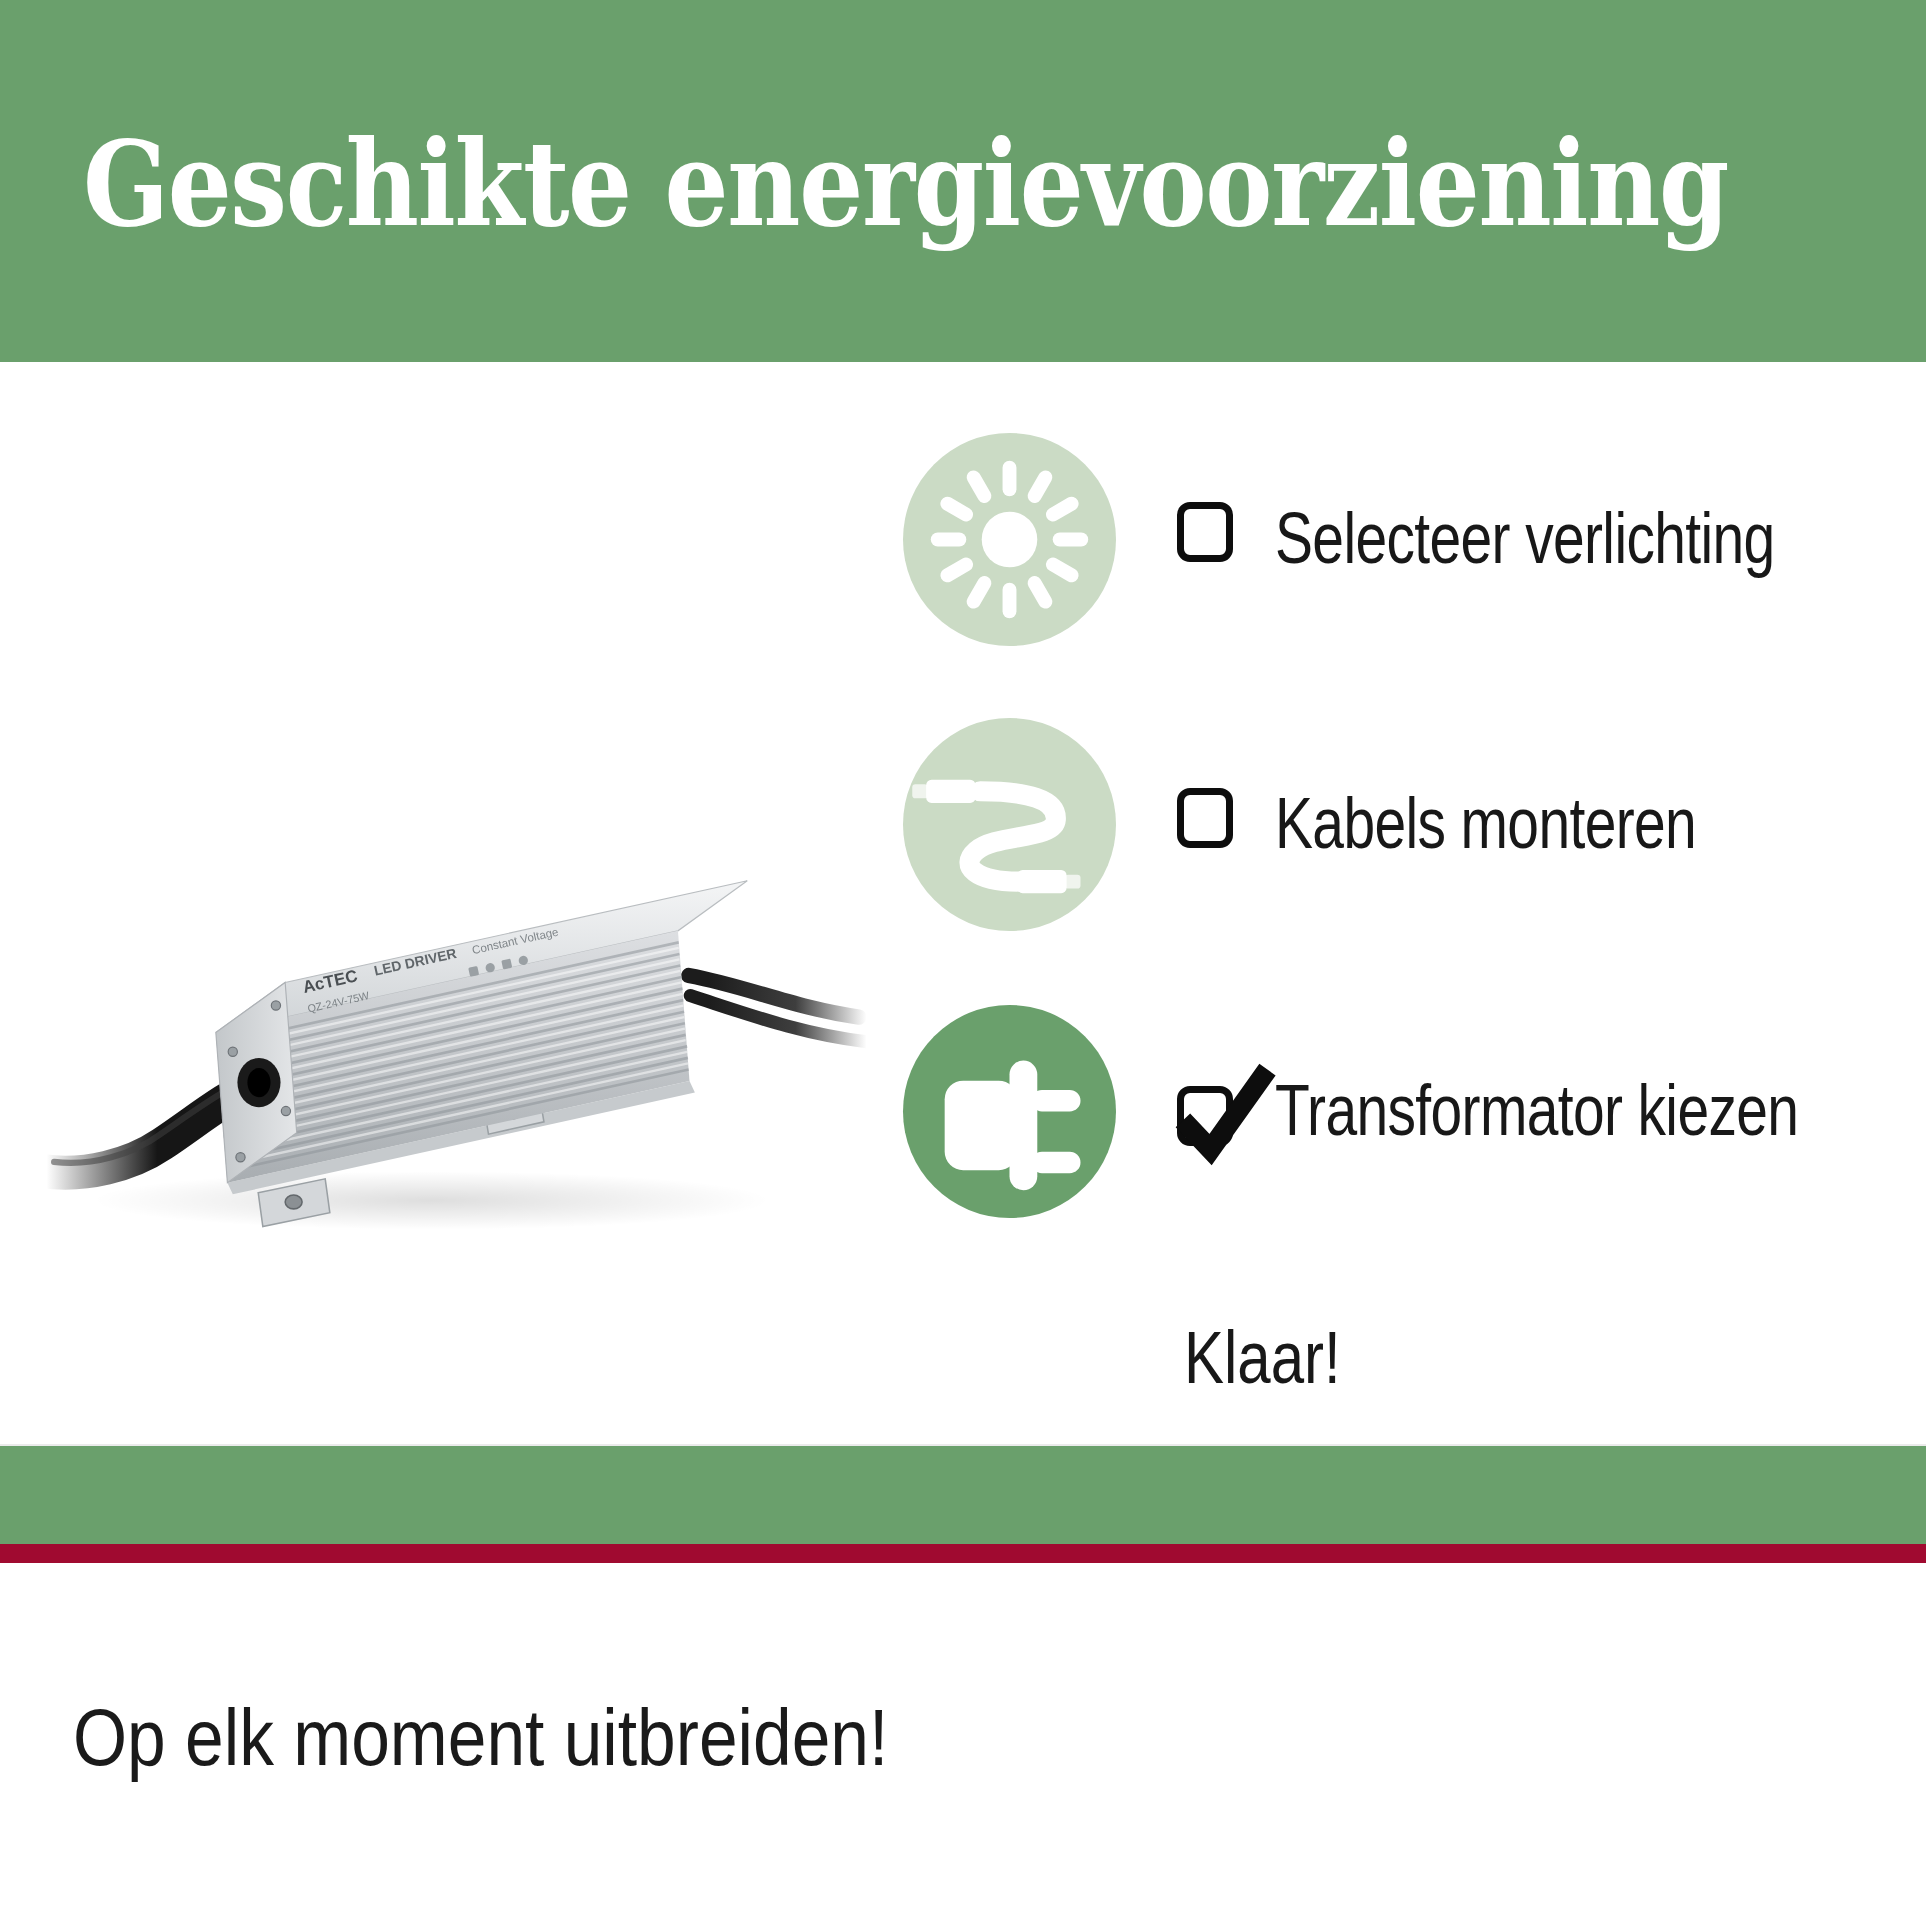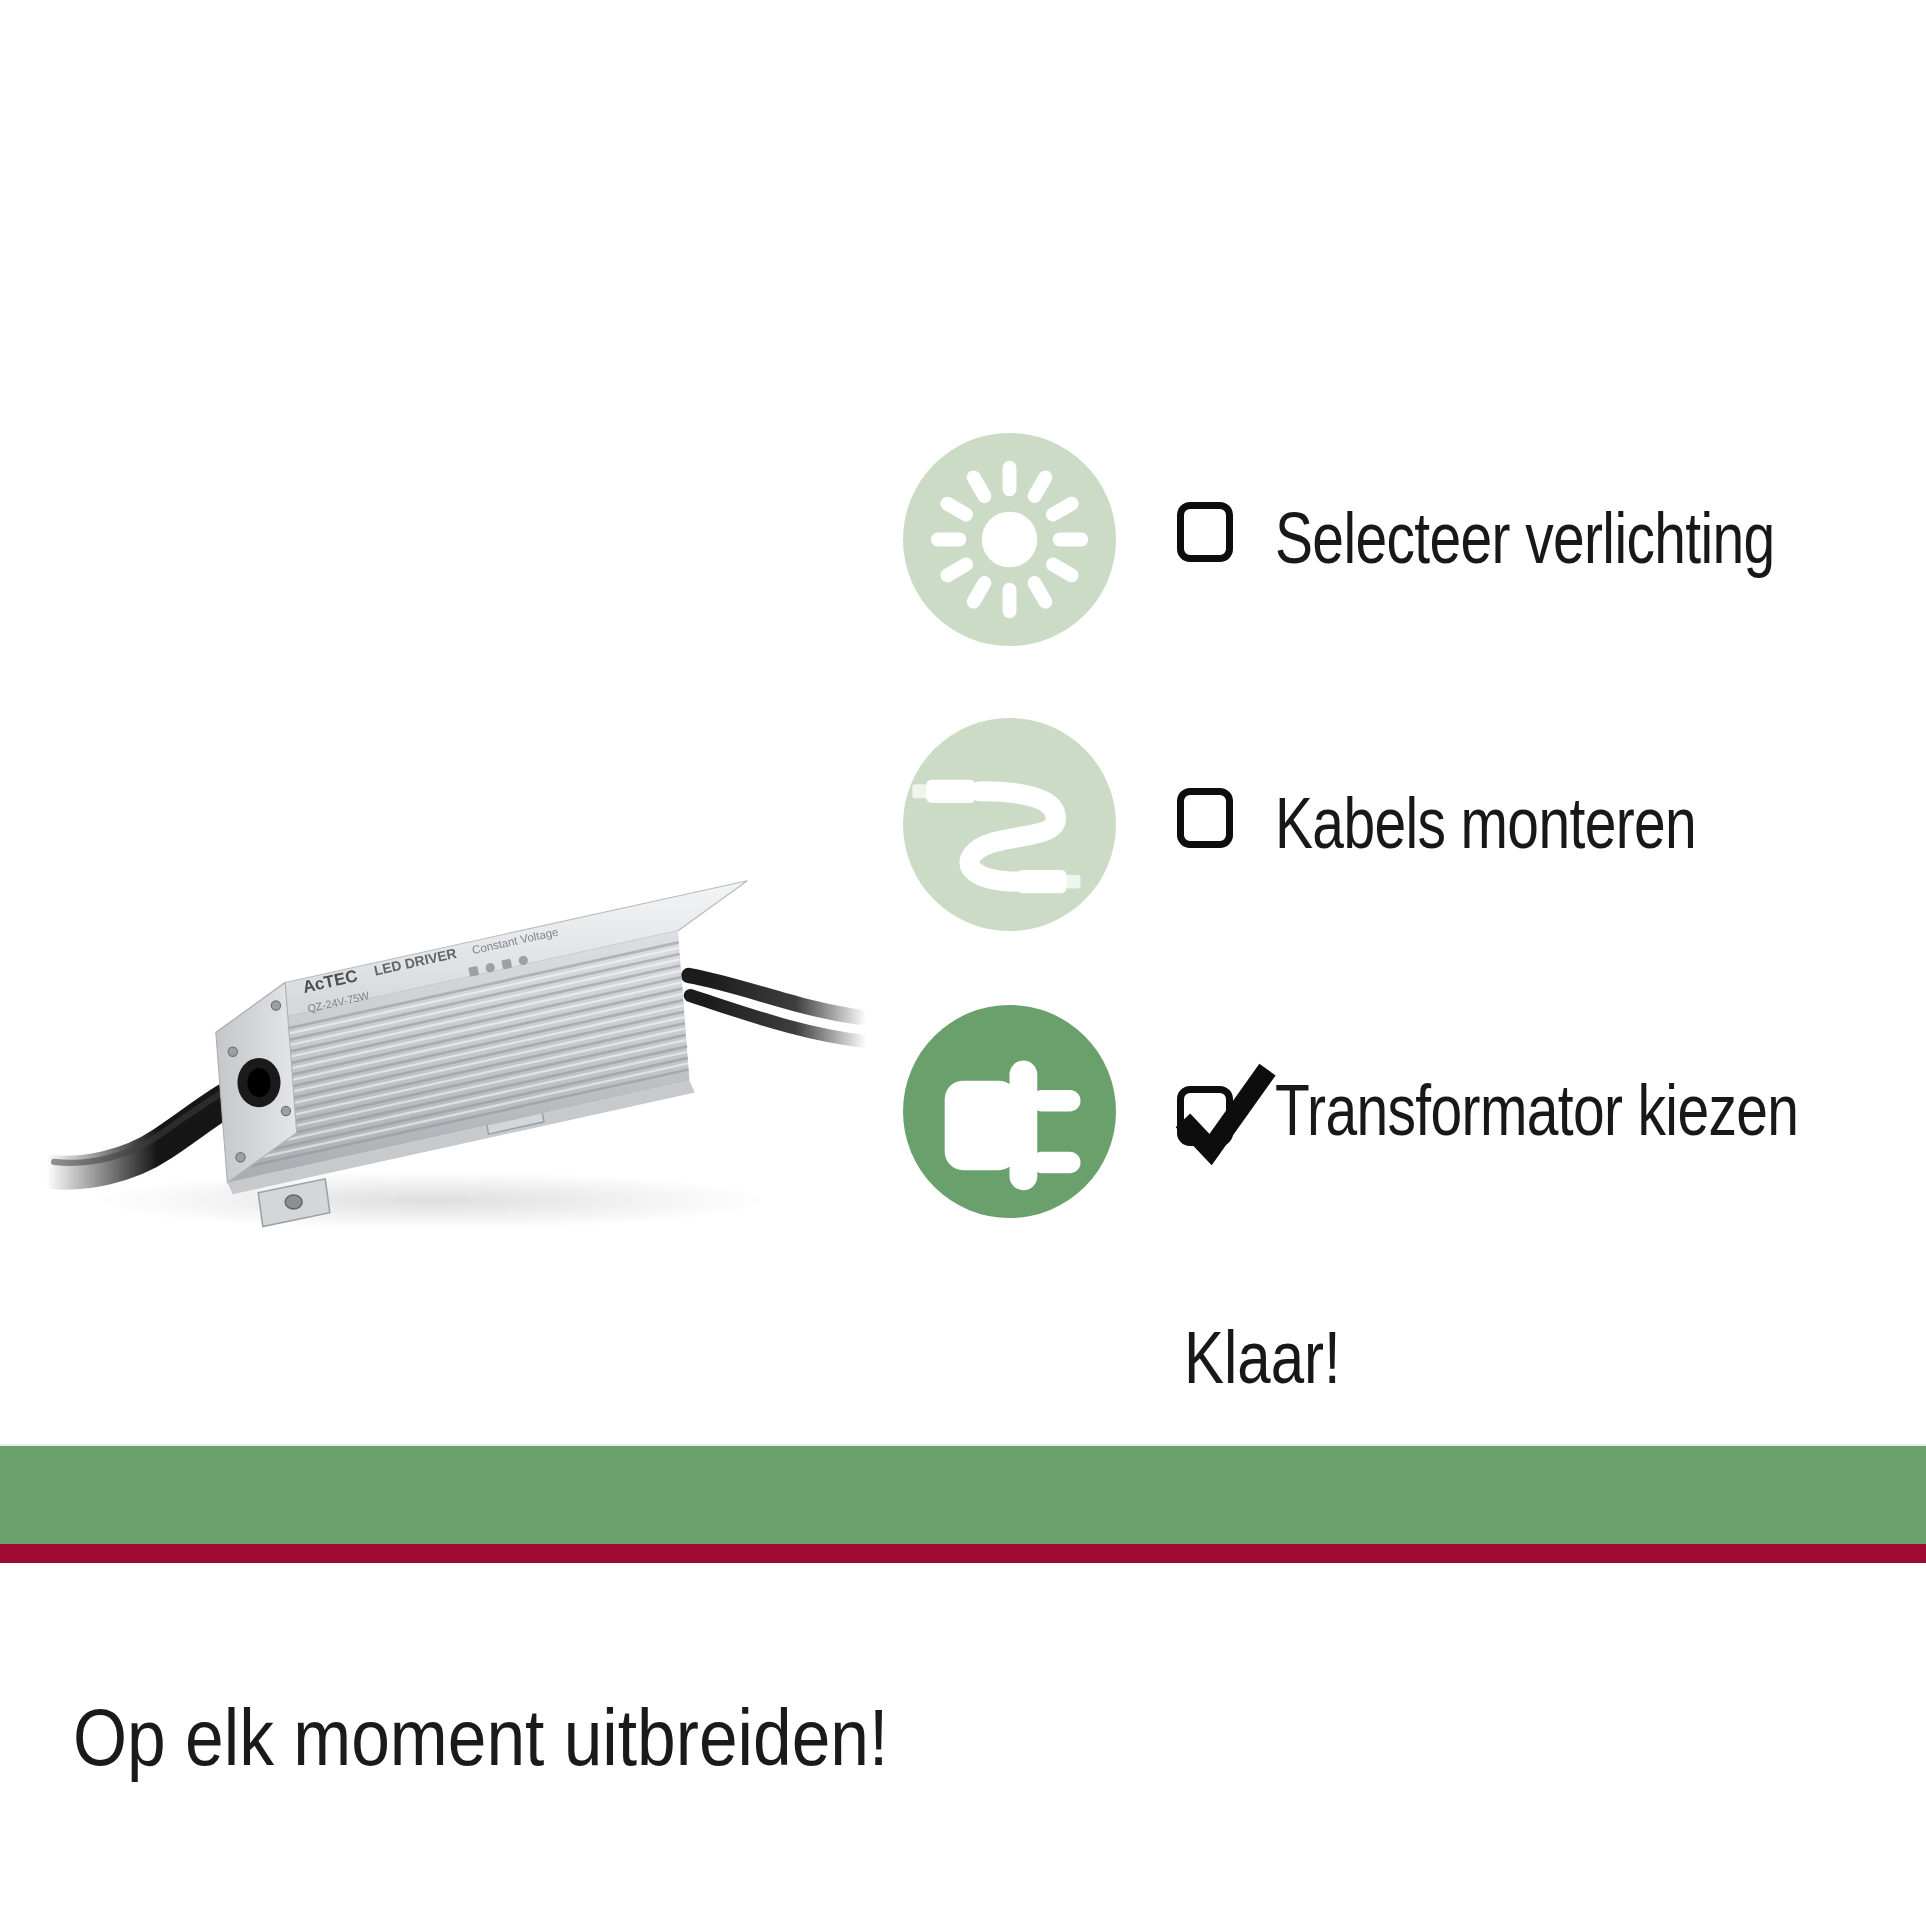--- a/index.html
+++ b/index.html
@@ -31,20 +31,23 @@
   .tagline{position:absolute;left:73px;top:1698px;font-size:79px;line-height:1;color:#1a1a1a;
            white-space:nowrap;transform:scaleX(.88);transform-origin:0 0;}
 
   .product{position:absolute;left:31px;top:832px;}
 </style>
 </head>
 <body>
 
 <div class="canvas">
 
+  <div class="header">
+    <div class="title">Geschikte energievoorziening</div>
+  </div>
 
   <svg class="product" width="878" height="401" viewBox="0 0 1140 520">
     <defs>
       <linearGradient id="topFace" x1="0" y1="0" x2="0" y2="1">
         <stop offset="0" stop-color="#f4f5f6"></stop>
           <stop offset="1" stop-color="#cfd3d6"></stop>
       </linearGradient>
       <linearGradient id="frontFace" x1="0" y1="0" x2="0" y2="1">
         <stop offset="0" stop-color="#dddfe2"></stop>
           <stop offset="1" stop-color="#a8adb1"></stop>

